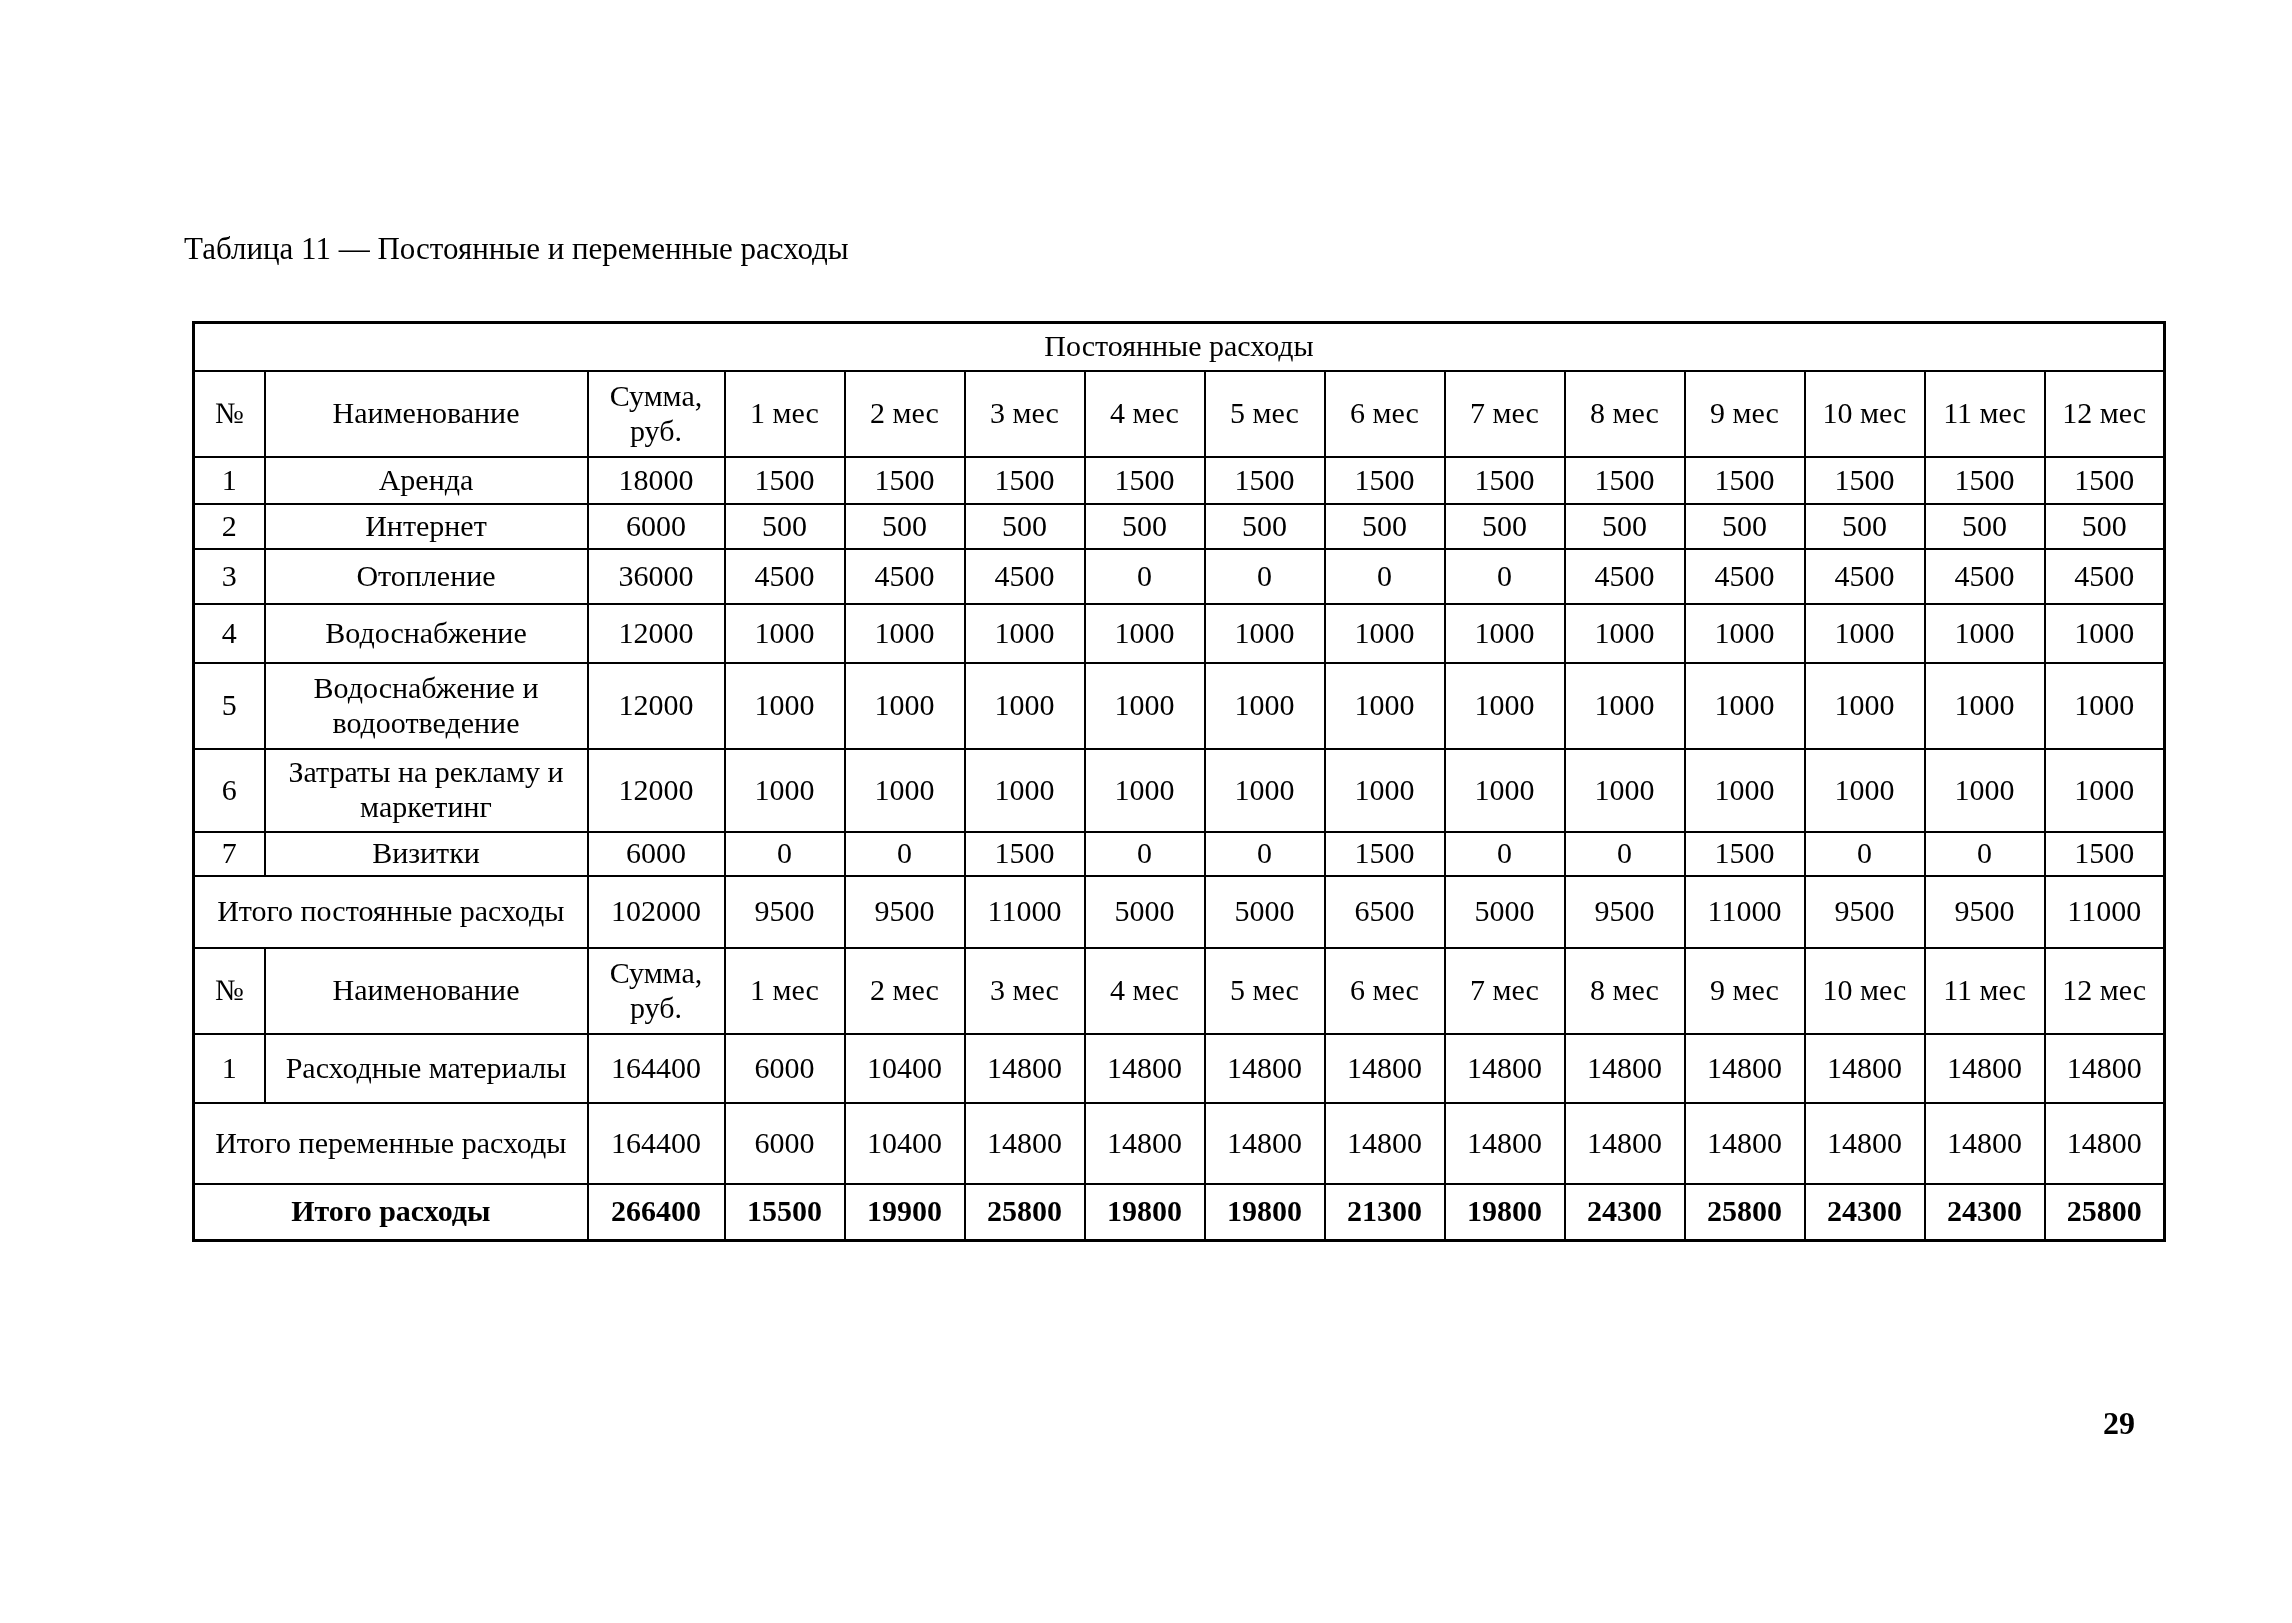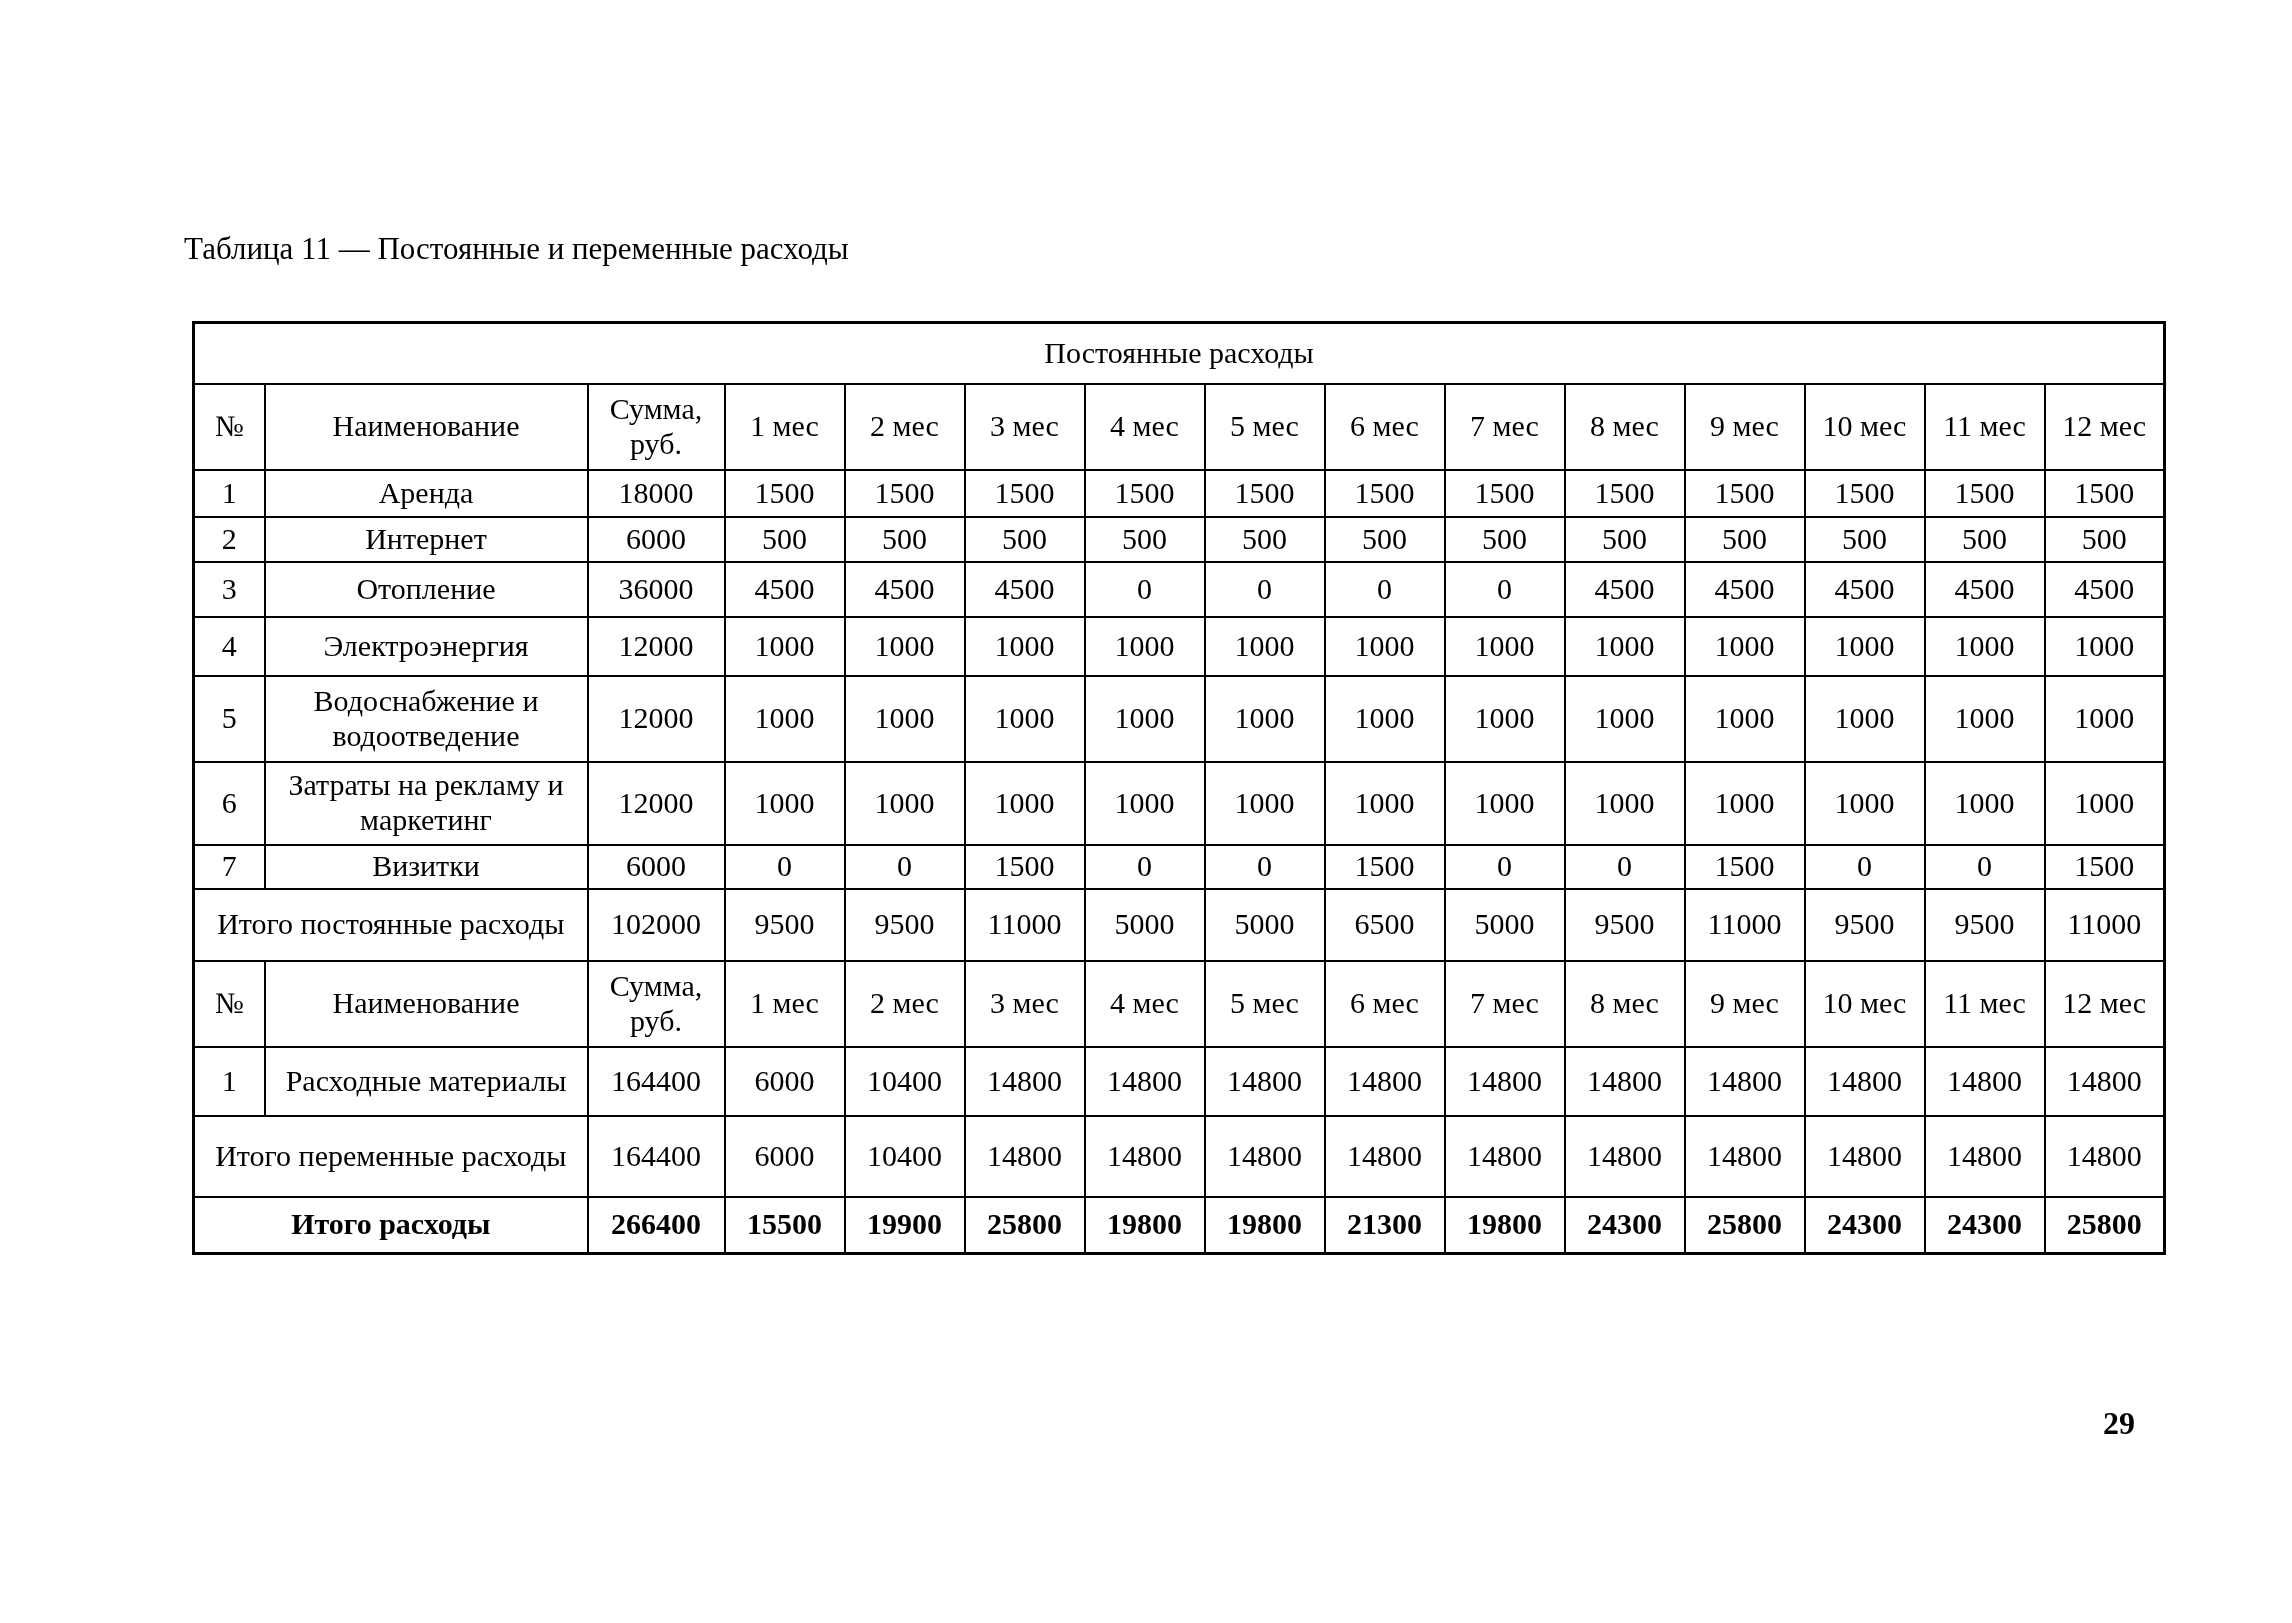--- a/index.html
+++ b/index.html
@@ -58,21 +58,21 @@
         <col>
         <col>
         <col>
         <col>
         <col>
         <col>
         <col>
     </colgroup>
     <tbody>
 
-      <tr style="height:61px">
+      <tr style="height:48px">
         <td colspan="15" class="section-title">Постоянные расходы</td>
       </tr>
 
       <tr style="height:86px">
         <td>№</td>
         <td>Наименование</td>
         <td>Сумма, руб.</td>
         <td>1 мес</td>
         <td>2 мес</td>
         <td>3 мес</td>
@@ -136,21 +136,21 @@
         <td>0</td>
         <td>4500</td>
         <td>4500</td>
         <td>4500</td>
         <td>4500</td>
         <td>4500</td>
       </tr>
 
       <tr style="height:59px">
         <td>4</td>
-        <td class="name">Электроэнергия</td>
+        <td class="name">Водоснабжение</td>
         <td>12000</td>
         <td>1000</td>
         <td>1000</td>
         <td>1000</td>
         <td>1000</td>
         <td>1000</td>
         <td>1000</td>
         <td>1000</td>
         <td>1000</td>
         <td>1000</td>

